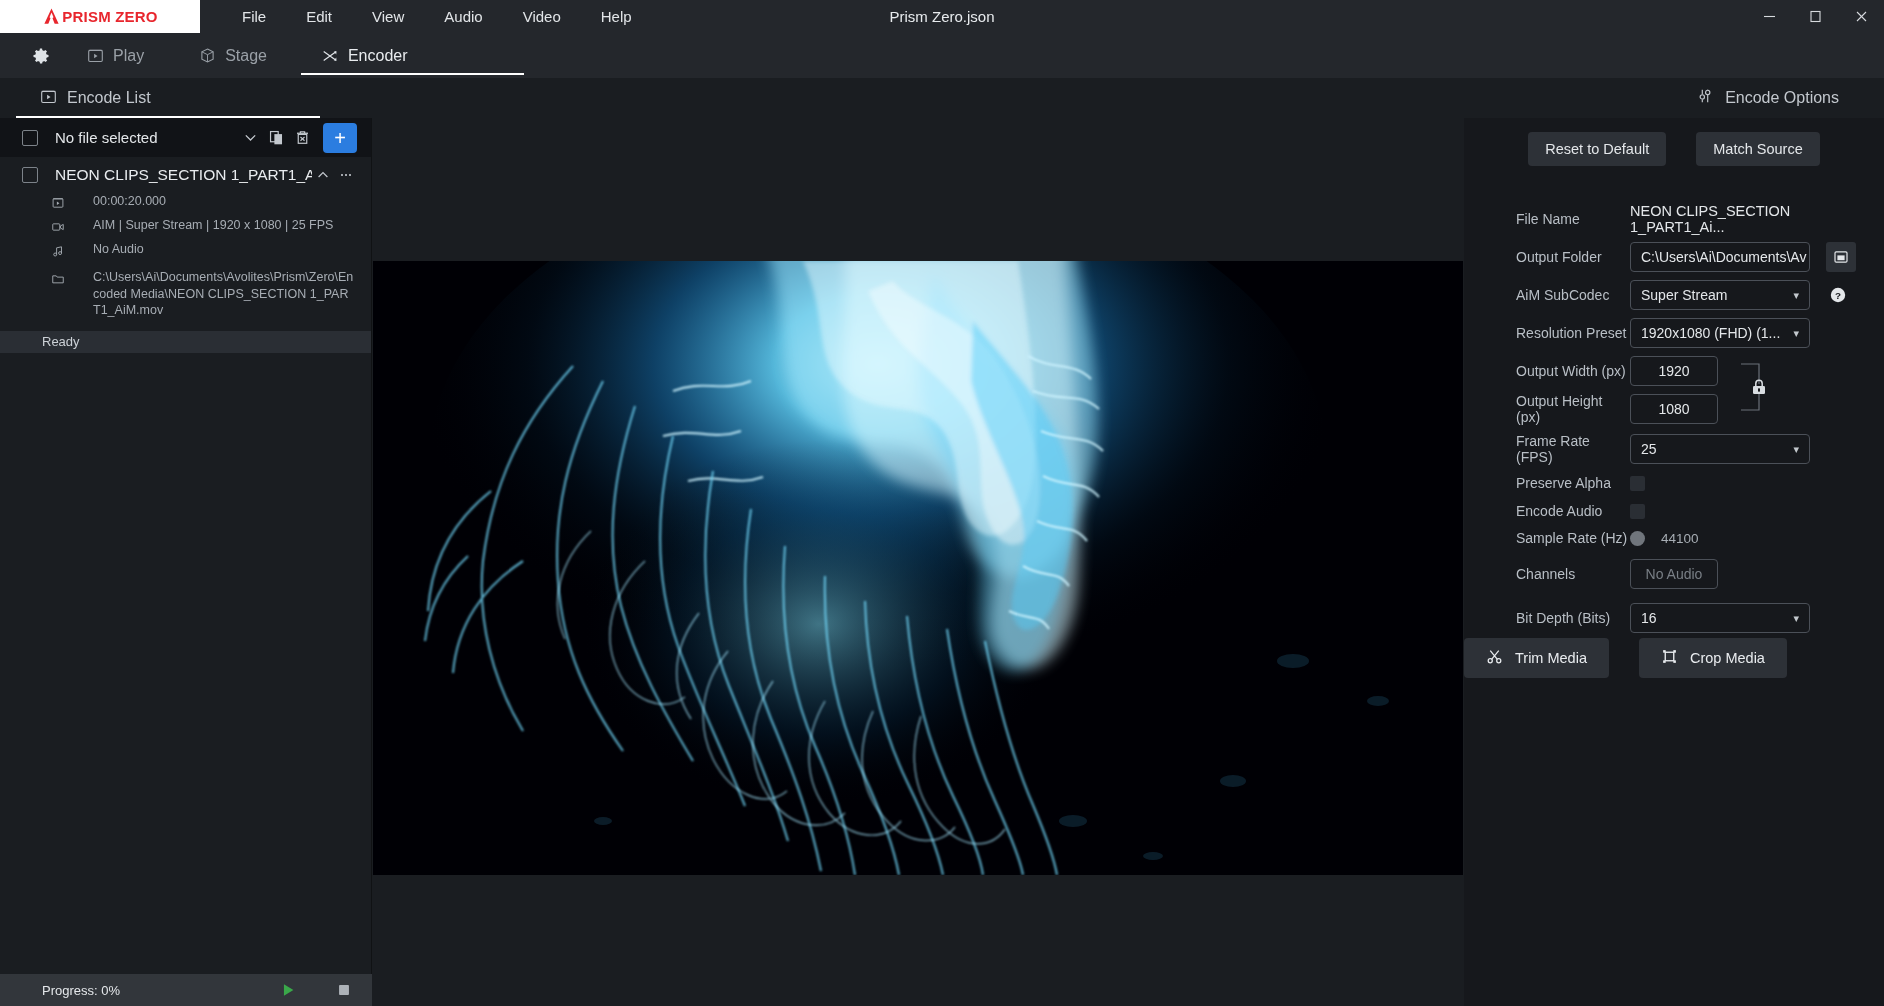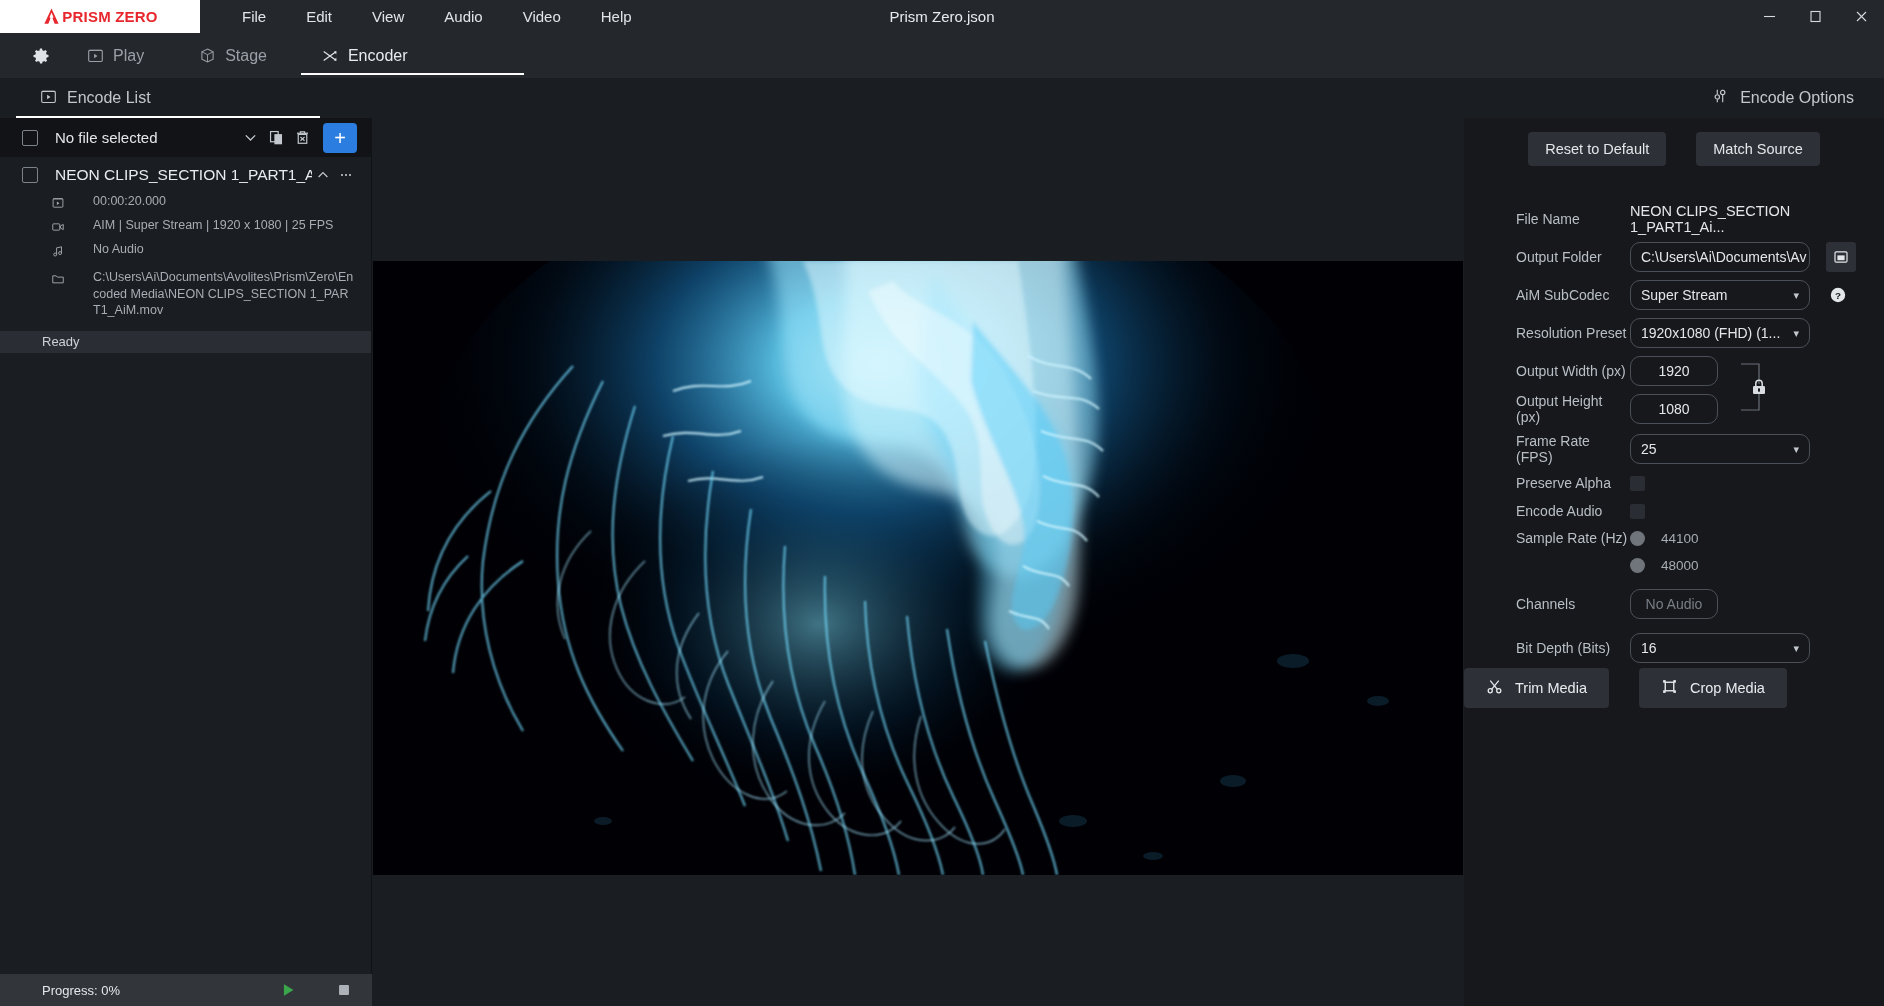--- a/index.html
+++ b/index.html
@@ -63,21 +63,21 @@
   }
   .subtab {
     position: relative; height: 40px; display: flex; align-items: center; gap: 10px;
     padding: 0 24px; margin-left: 16px; color: #c3c8ce; font-size: 16px;
   }
   .subtab.active::after {
     content: ""; position: absolute; left: 0; right: -145px; bottom: 0px; height: 2px; background: #ffffff;
   }
   .encopt {
     display: flex; align-items: center; gap: 11px; color: #c3c8ce; font-size: 16px;
-    margin-right: 30px;
+    margin-right: 45px;
   }
 
   
   .sidebar {
     position: absolute; left: 0; top: 118px; width: 372px; height: 888px;
     background: #1a1d21; border-right: 1px solid #101214;
   }
   .sidebar-head {
     height: 39px; background: #111317; display: flex; align-items: center; padding: 0 0 0 22px; gap: 0;
   }
@@ -135,21 +135,21 @@
   .panel-top { display: flex; justify-content: center; gap: 30px; padding-top: 14px; }
   .pbtn-wide {
     background: #2d3137; border-radius: 4px; color: #e4e7ea; font-size: 14.5px;
     padding: 9px 17px; border: none;
   }
   .rows { margin-top: 34px; padding-left: 30px; }
   .row { display: flex; align-items: center; height: 38px; padding-left: 22px; position: relative; }
   .row .lab { width: 114px; flex: 0 0 114px; font-size: 14px; color: #b9bfc6; }
   .val-static { font-size: 14.5px; color: #e4e7ea; }
   .field {
-    height: 30px; border: 1px solid #4b5058; background: #16181c; border-radius: 10px;
+    height: 30px; border: 1px solid #4b5058; background: #16181c; border-radius: 4px;
     display: flex; align-items: center; padding: 0 10px; font-size: 14px; color: #e4e7ea;
   }
   .field.w-long { width: 180px; }
   .field.w-sel { width: 180px; justify-content: space-between; }
   .field.w-num { width: 88px; justify-content: center; }
   .field.disabled { color: #797f86; width: 88px; justify-content: center; }
   .chev { color: #c3c8ce; font-size: 11px; margin-left: 8px; }
   .sq-btn {
     width: 30px; height: 30px; background: #2d3137; border-radius: 3px; margin-left: 16px;
     display: flex; align-items: center; justify-content: center;
@@ -575,27 +575,20 @@
       </div>
 
       <div class="row" style="height:24px">
         <div class="lab">Sample Rate (Hz)</div>
         <div class="radio-line">
           <span class="radio"></span>
           <span class="radio-lab">44100</span>
         </div>
       </div>
 
-      <div class="row" style="height:30px">
-        <div class="lab"></div>
-        <div class="radio-line">
-          <span class="radio"></span>
-          <span class="radio-lab">48000</span>
-        </div>
-      </div>
 
       <div class="row" style="height:48px">
         <div class="lab">Channels</div>
         <div class="field disabled">No Audio</div>
       </div>
 
       <div class="row" style="height:40px">
         <div class="lab">Bit Depth (Bits)</div>
         <div class="field w-sel">
           <span>16</span>

